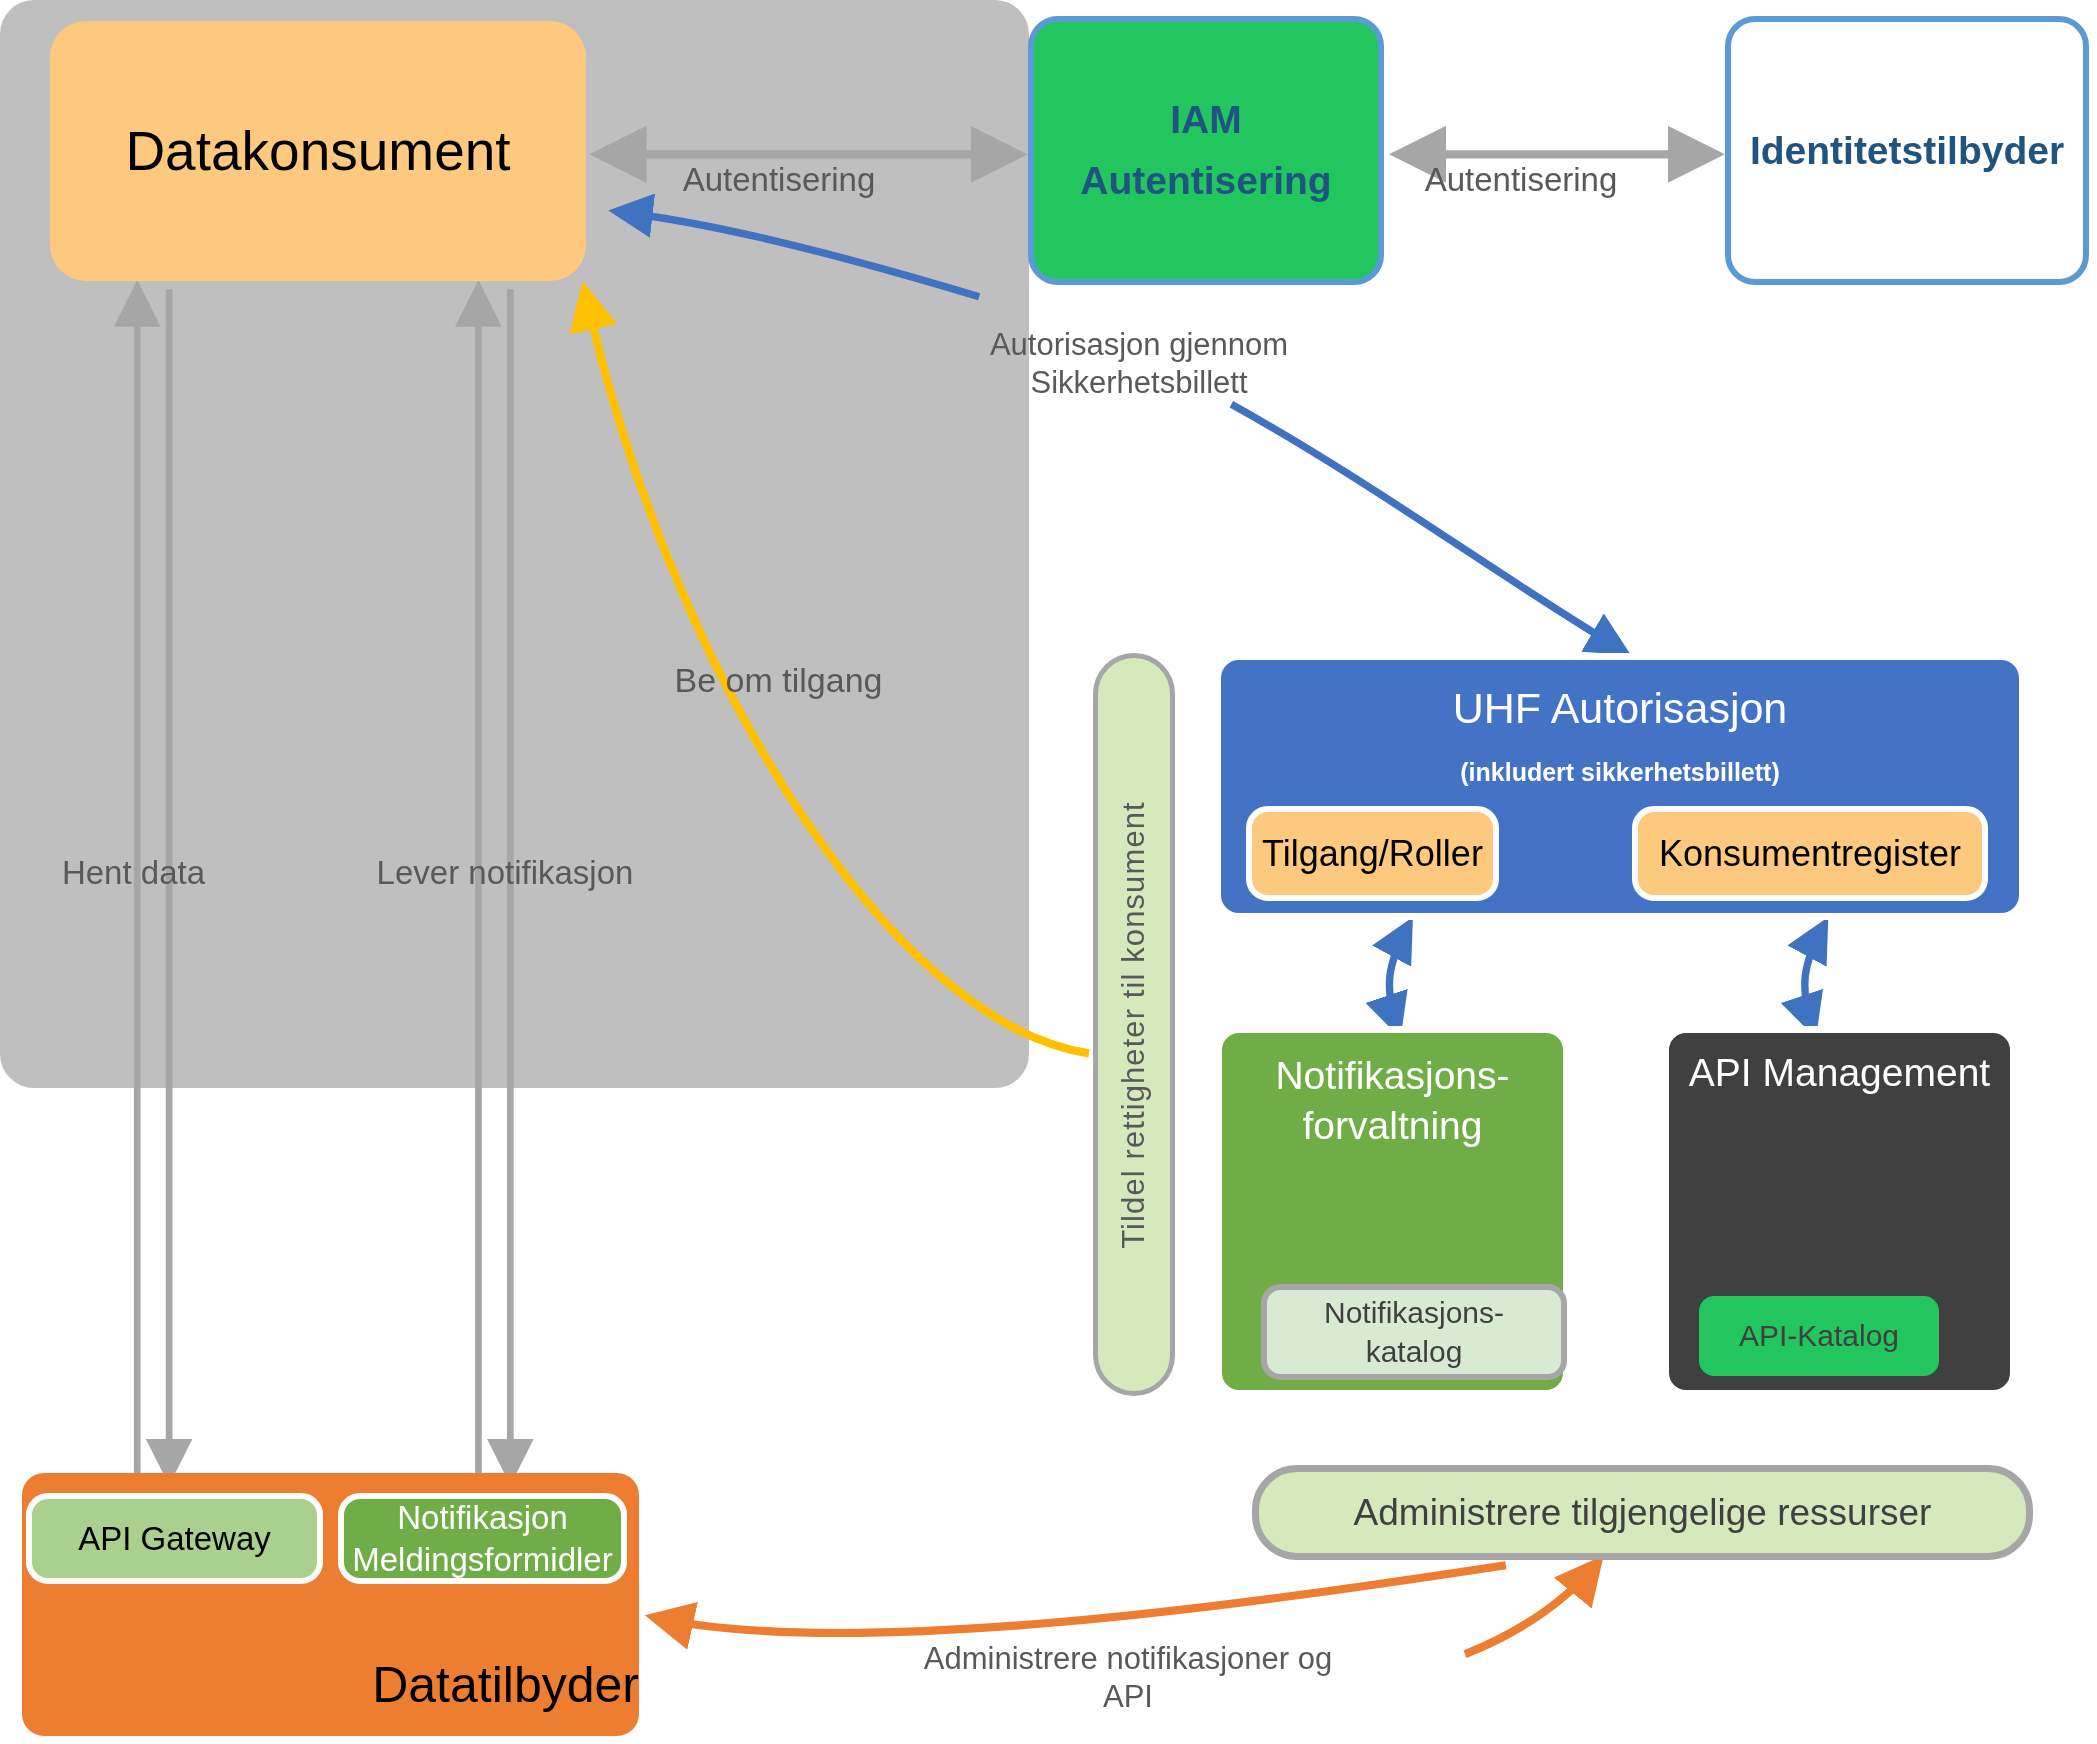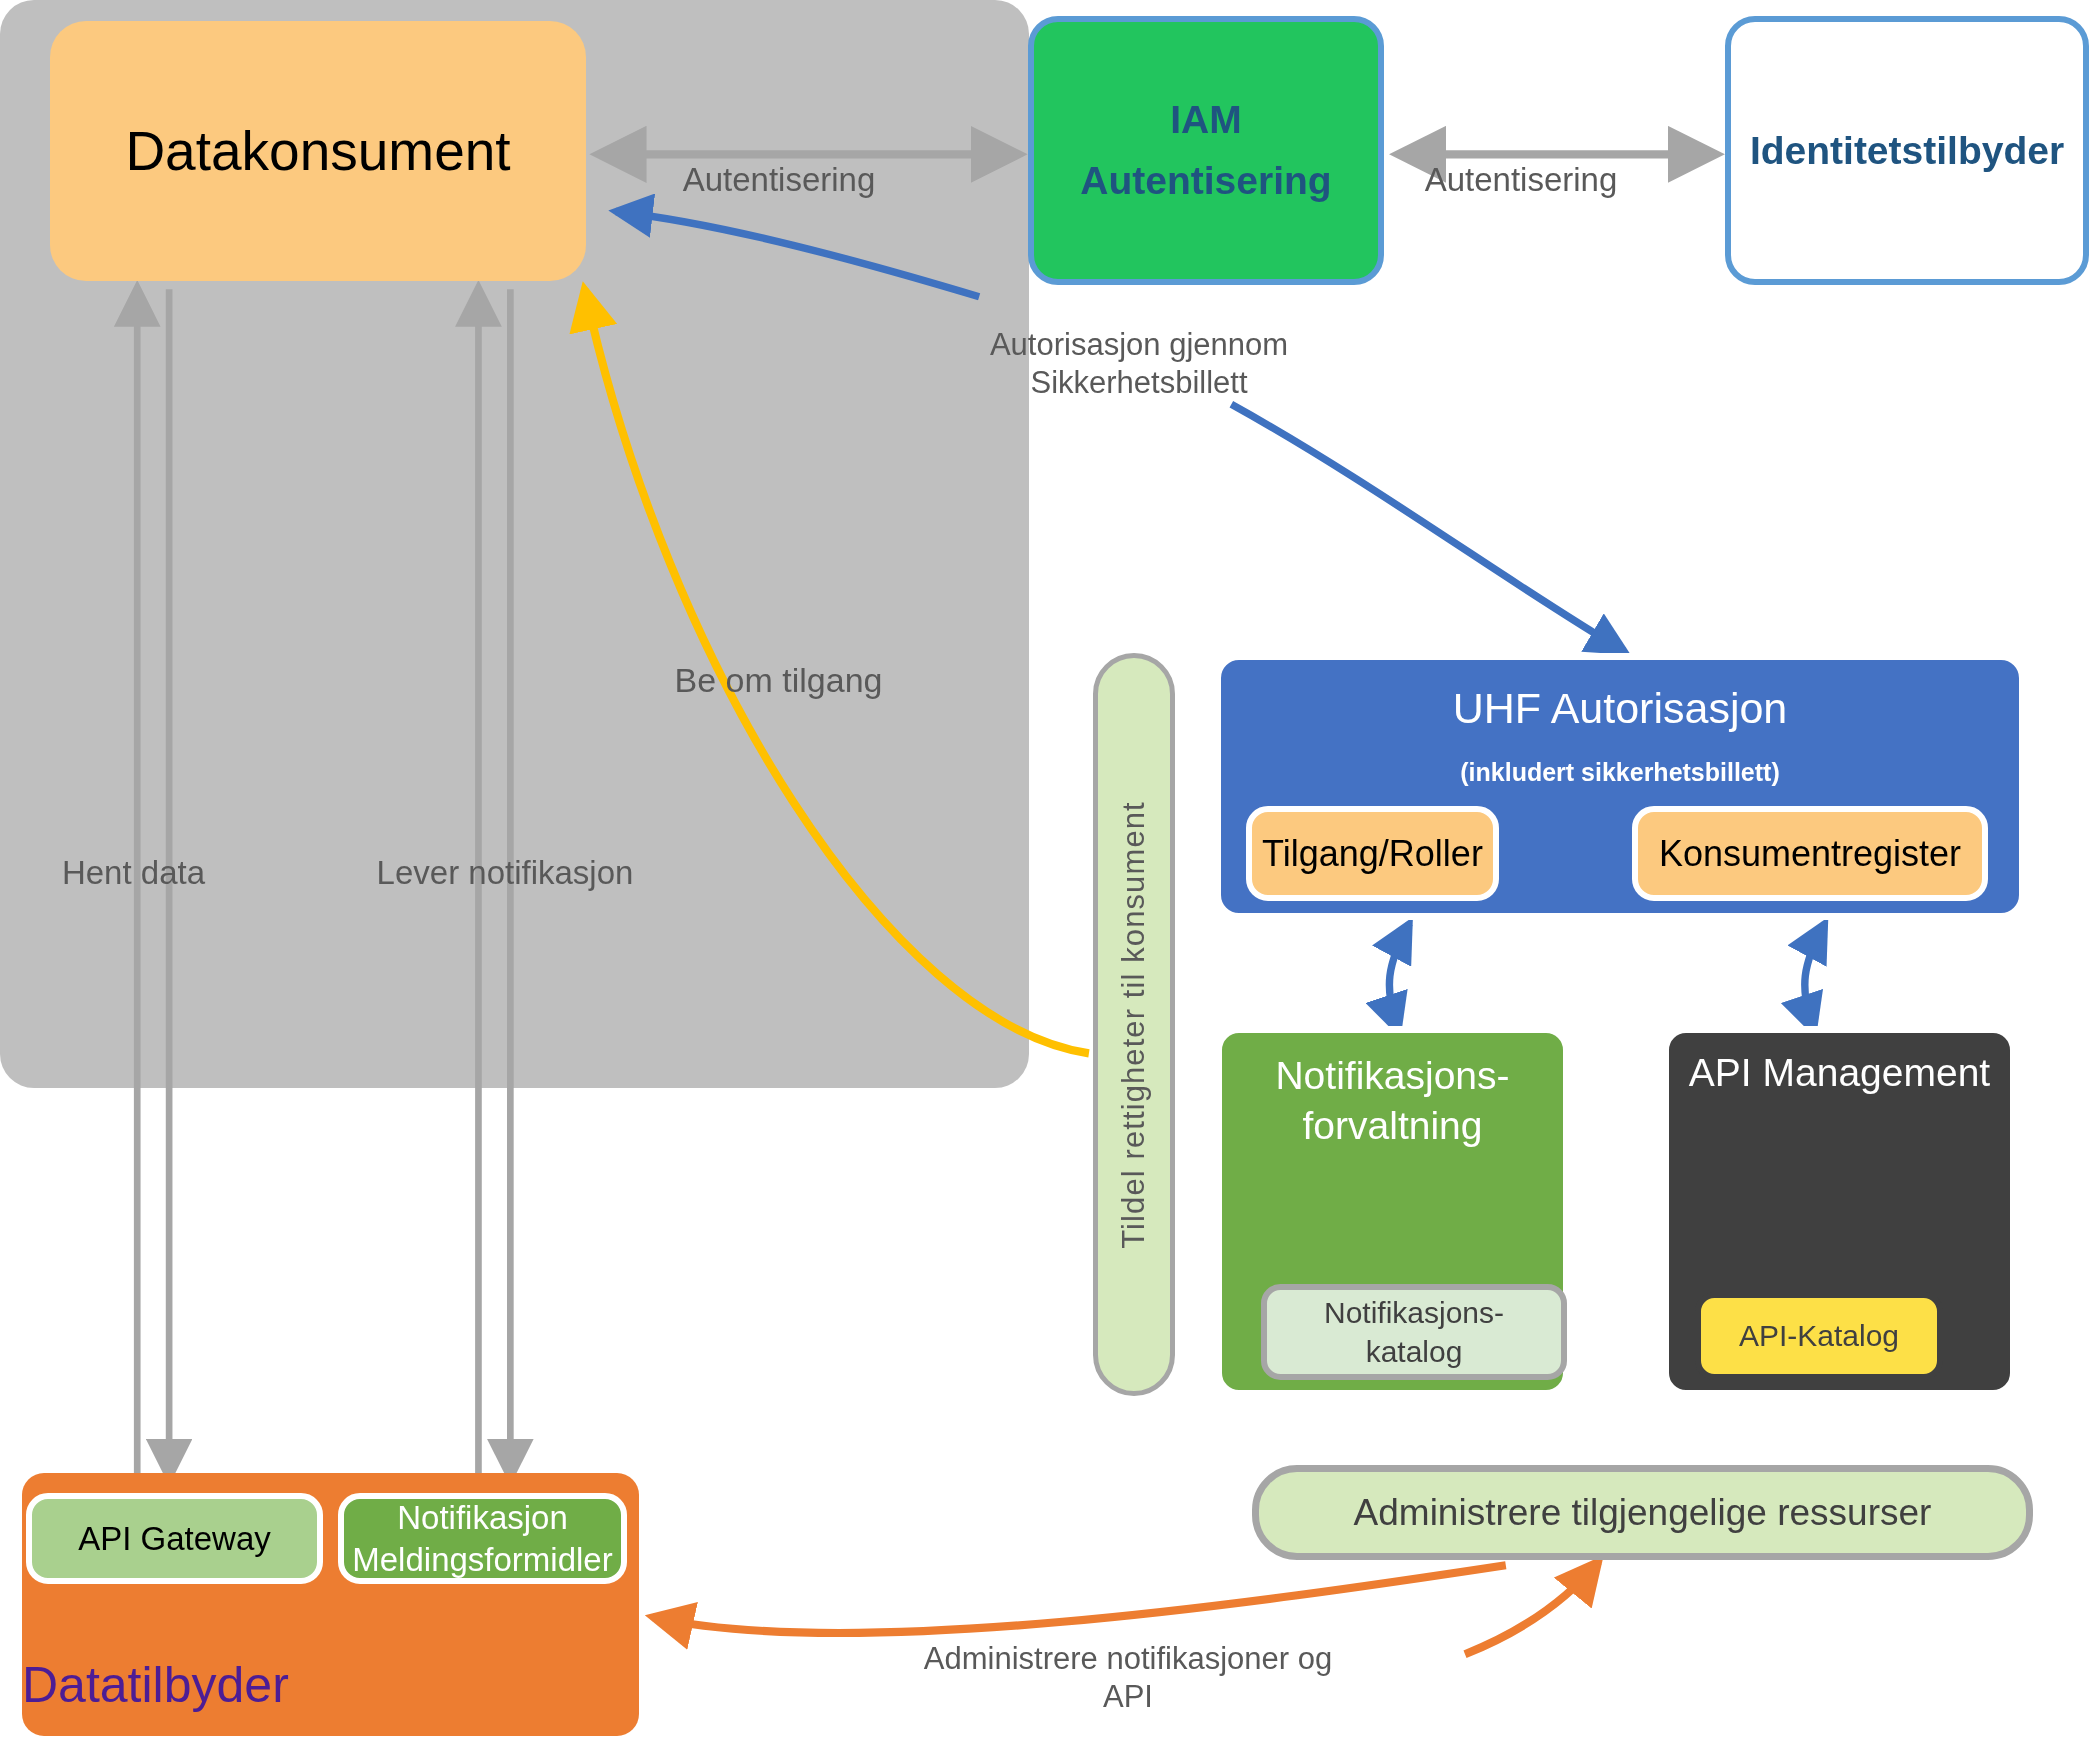--- a/index.html
+++ b/index.html
@@ -38,30 +38,30 @@
   
   #notif-forv{left:1215px;top:1026px;width:355px;height:371px;background:#70ad47;border:7.4px solid #ffffff;border-radius:24px;
      display:block;}
   #notif-forv-title{position:absolute;left:0;right:0;top:18px;text-align:center;font-size:39px;color:#ffffff;line-height:1.28;}
   #notif-katalog{left:1261px;top:1284px;width:306px;height:96px;background:#d9ead3;border:6.7px solid #a6a6a6;border-radius:19.3px;
      font-size:30px;color:#404040;line-height:1.3;}
 
   #api-mgmt{left:1662px;top:1026px;width:355px;height:371px;background:#404040;border:7.4px solid #ffffff;border-radius:24px;
      display:block;}
   #api-mgmt-title{position:absolute;left:0;right:0;top:18px;text-align:center;font-size:39px;color:#ffffff;}
-  #api-katalog{left:1695px;top:1292px;width:248px;height:88px;background:#fde047;border:6px solid #404040;border-radius:19.3px;
+  #api-katalog{left:1695px;top:1292px;width:248px;height:88px;background:#22c55e;border:4px solid #404040;border-radius:19.3px;
      font-size:30px;color:#404040;}
 
   #adm-ressurser{left:1252px;top:1465px;width:781px;height:95px;background:#d6e9bd;border:7.4px solid #a6a6a6;border-radius:45px;
      font-size:37px;color:#404040;}
 
   
   #datatilbyder{left:22px;top:1473px;width:617px;height:263px;background:#ed7d31;border-radius:22px;
      display:block;}
-  #datatilbyder-title{position:absolute;left:0;right:0;bottom:22px;text-align:left;font-size:50px;color:#4c1d95;}
+  #datatilbyder-title{position:absolute;left:0;right:0;bottom:22px;text-align:right;font-size:50px;color:#000000;}
   #api-gateway{left:26px;top:1493px;width:297px;height:91px;background:#a9d08e;border:6px solid #ffffff;border-radius:22px;
      font-size:33px;color:#000;}
   #notif-meldingsformidler{left:338px;top:1493px;width:289px;height:91px;background:#70ad47;border:6px solid #ffffff;border-radius:22px;
      font-size:33px;color:#ffffff;line-height:1.25;}
 
   
   #lbl-aut1{left:653px;top:160px;width:252px;font-size:33px;}
   #lbl-aut2{left:1395px;top:160px;width:252px;font-size:33px;}
   #lbl-auth-ticket{left:972px;top:326px;width:334px;font-size:31px;}
   #lbl-hent{left:37px;top:853px;width:193px;font-size:33px;}

